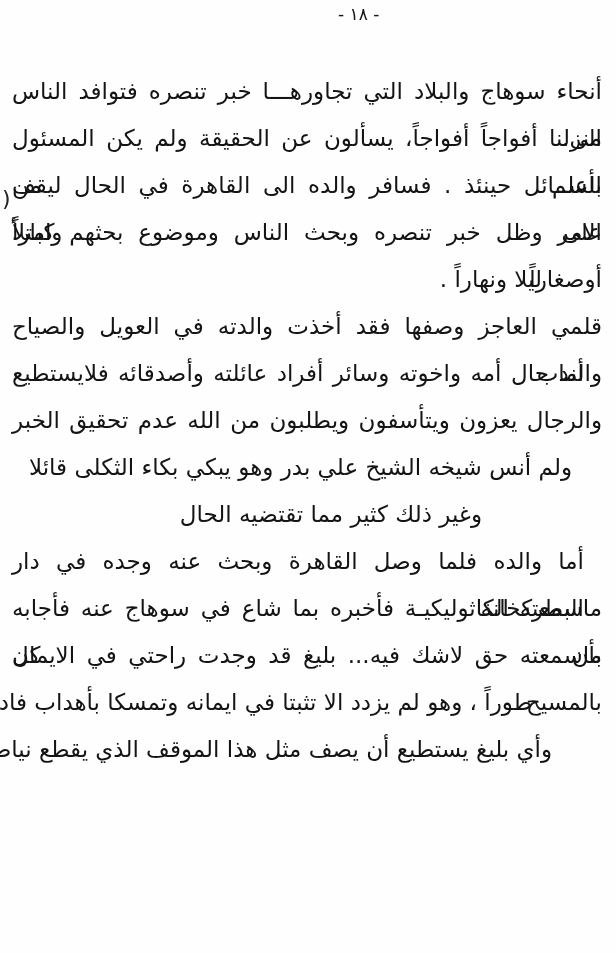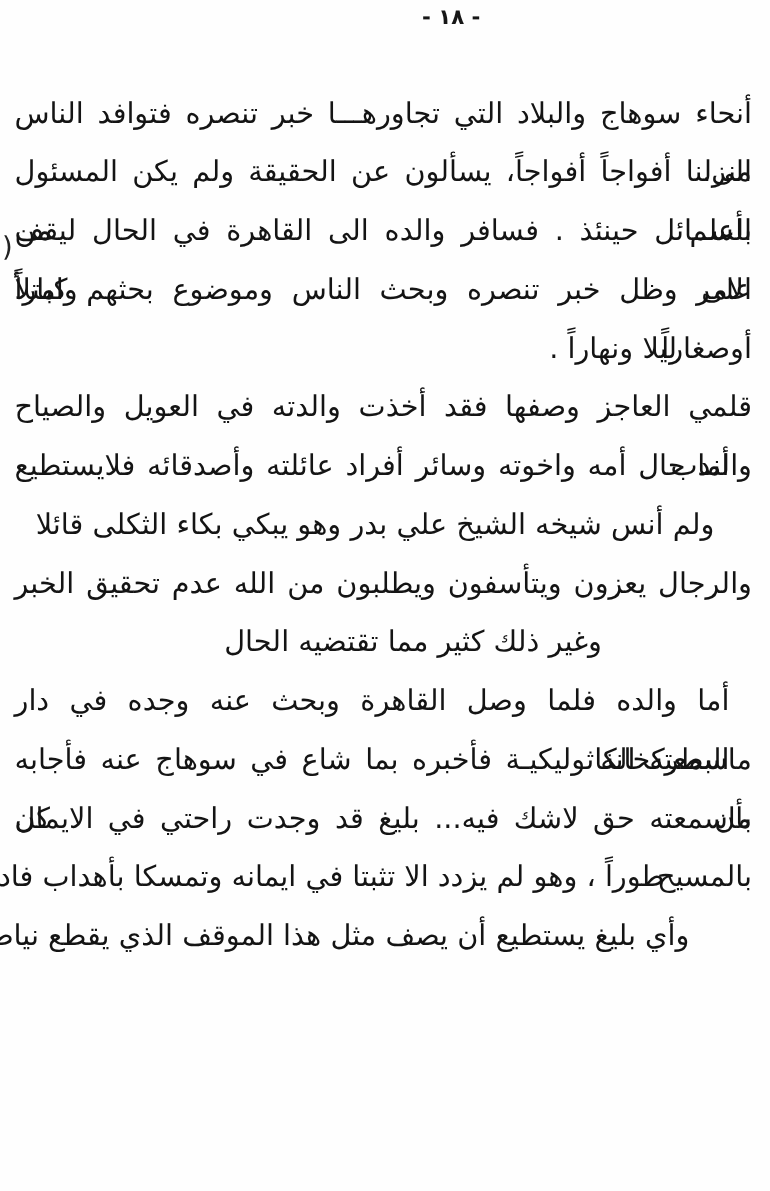--- a/index.html
+++ b/index.html
@@ -12,21 +12,21 @@
     overflow:hidden;
   }
   .page{
     position:absolute;inset:0;
     background:#fefefe;
   }
   .page-number{
     position:absolute;
     top:4px;left:338px;
     font-size:17px;
-    font-weight:bold;
+    font-weight:normal;
     letter-spacing:4px;
     color:#161616;
     direction:rtl;
     white-space:nowrap;
   }
   .margin-mark{
     position:absolute;
     top:186px;left:2px;
     font-size:22px;
     color:#222;
@@ -69,22 +69,22 @@
   <div class="margin-mark">(</div>
 
   <div class="text-block">
     <div class="line just">أنحاء سوهاج والبلاد التي تجاورهـــا خبر تنصره فتوافد الناس الى.</div>
     <div class="line just">منزلنا أفواجاً أفواجاً، يسألون عن الحقيقة ولم يكن المسئول بأعلم من</div>
     <div class="line just">الســائل حينئذ . فسافر والده الى القاهرة في الحال ليقف على وامتلأ</div>
     <div class="line just">الامر وظل خبر تنصره وبحث الناس وموضوع بحثهم كباراً أوصغاراً</div>
     <div class="line end-60">ليلا ونهاراً .</div>
     <div class="line just">قلمي العاجز وصفها فقد أخذت والدته في العويل والصياح والندب</div>
     <div class="line just ind-sm">أما حال أمه واخوته وسائر أفراد عائلته وأصدقائه فلايستطيع</div>
+    <div class="line just">والرجال يعزون ويتأسفون ويطلبون من الله عدم تحقيق الخبر</div>
     <div class="line ind-md">ولم أنس شيخه الشيخ علي بدر وهو يبكي بكاء الثكلى قائلا</div>
-    <div class="line just">والرجال يعزون ويتأسفون ويطلبون من الله عدم تحقيق الخبر</div>
     <div class="line end-120">وغير ذلك كثير مما تقتضيه الحال</div>
     <div class="line just ind-sm">أما والده فلما وصل القاهرة وبحث عنه وجده في دار البطركخانة</div>
     <div class="line just">ماسمعته الكاثوليكيـة فأخبره بما شاع في سوهاج عنه فأجابه بأن كل</div>
     <div class="line just">ماسمعته حق لاشك فيه... بليغ قد وجدت راحتي في الايمان بالمسيح</div>
     <div class="line end-70">طوراً ، وهو لم يزدد الا تثبتا في ايمانه وتمسكا بأهداب فاديه .</div>
     <div class="line ind-lg">وأي بليغ يستطيع أن يصف مثل هذا الموقف الذي يقطع نياط</div>
   </div>
 
 </div>
 

